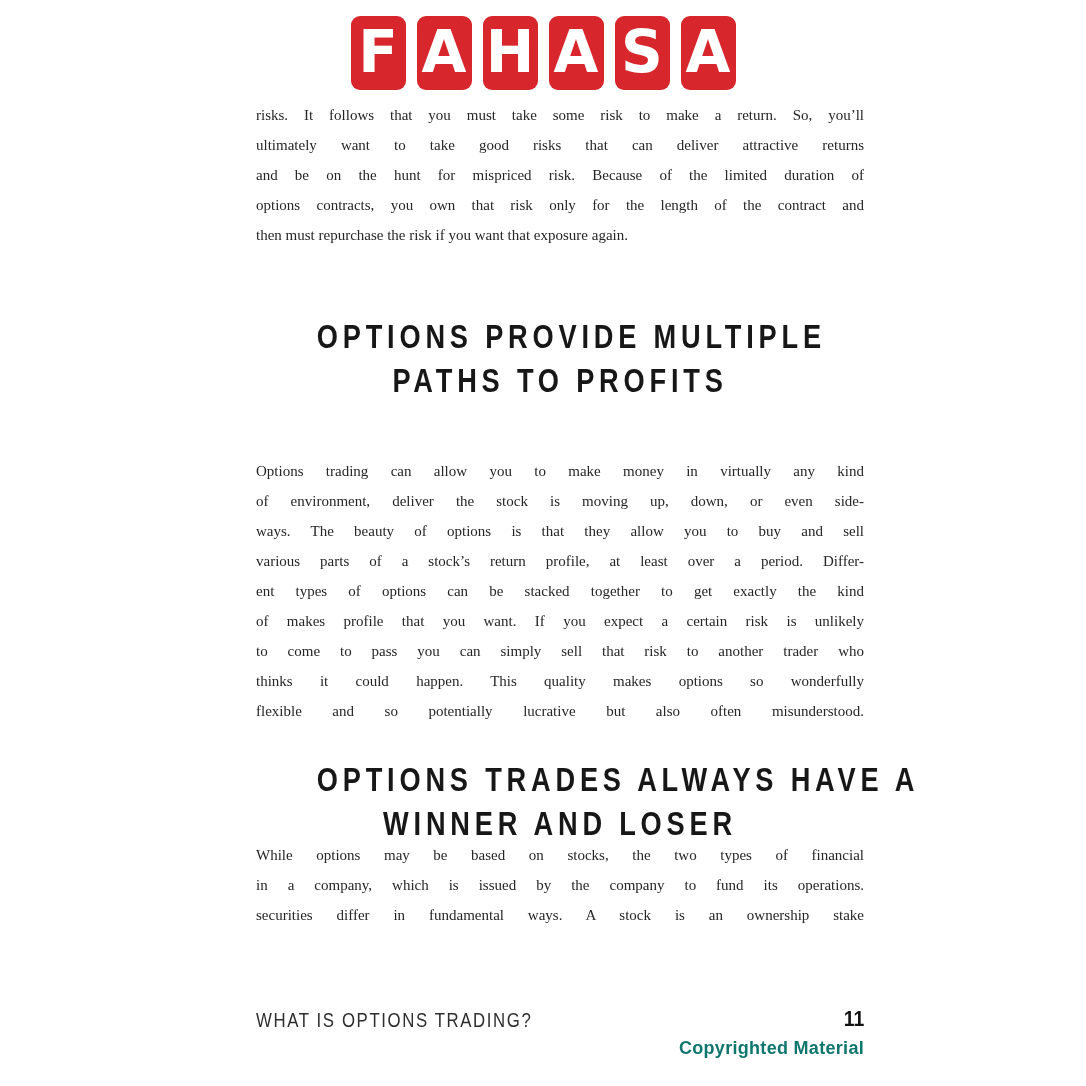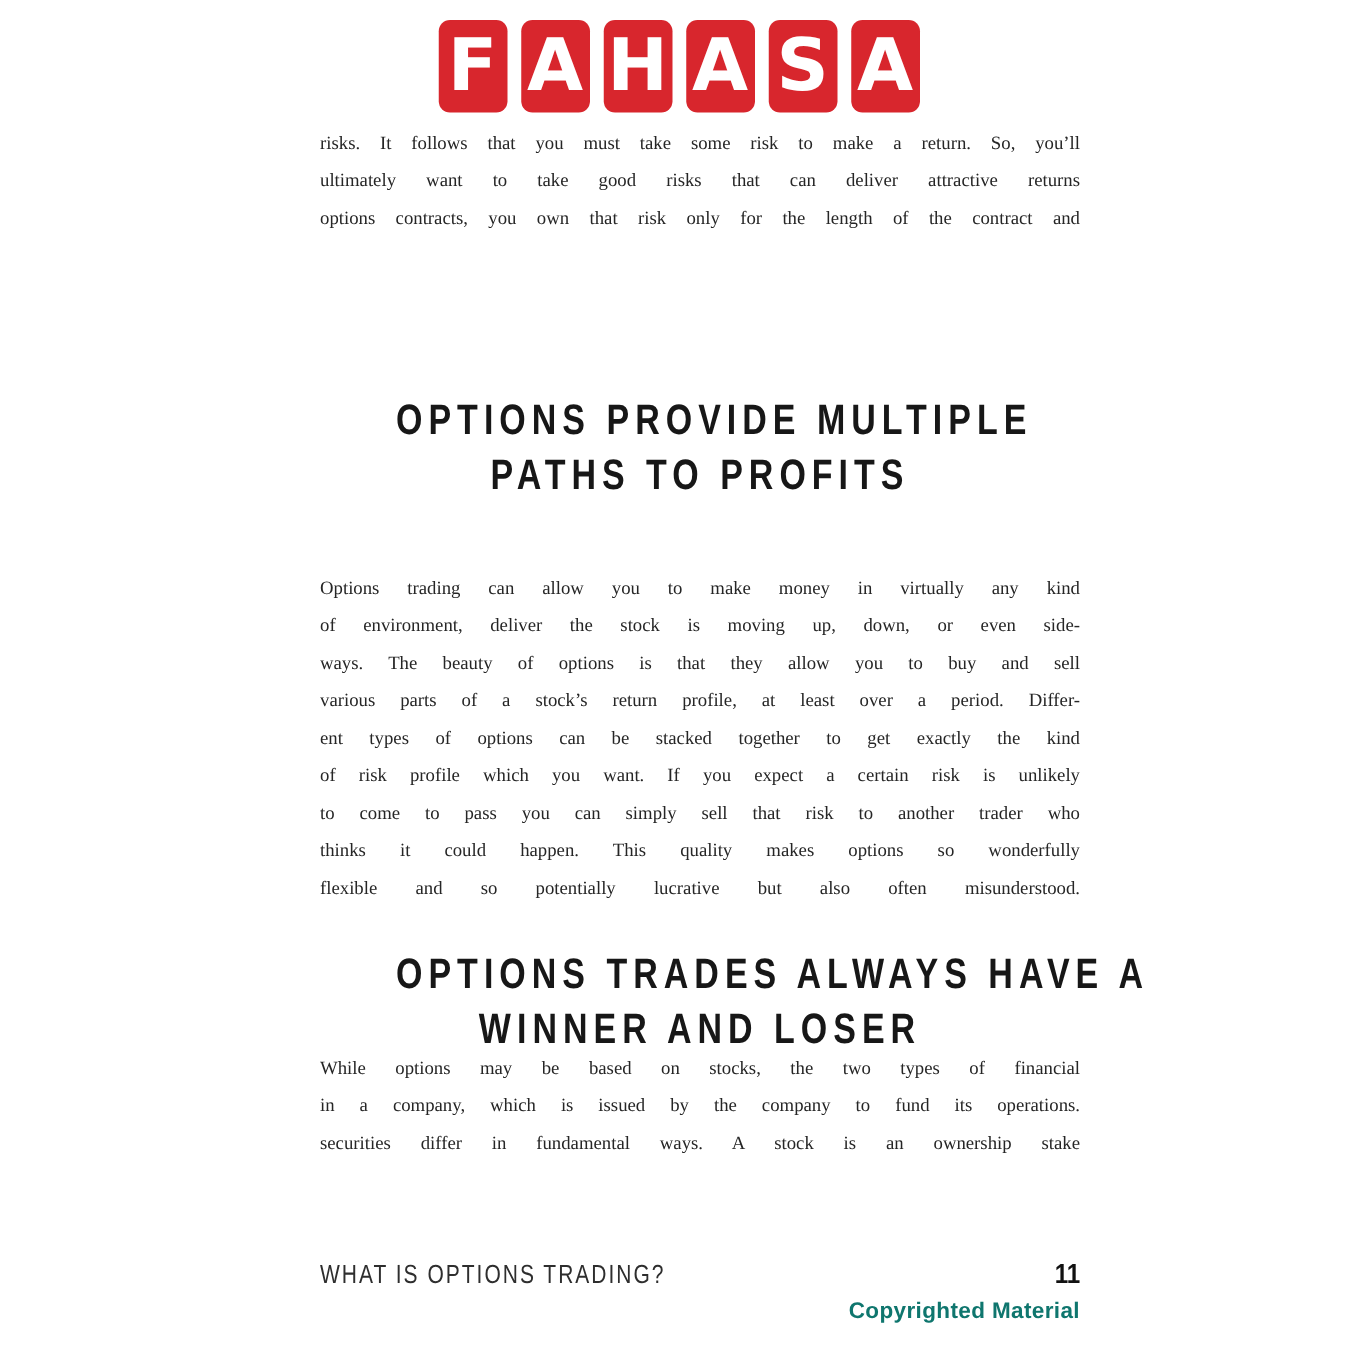--- a/index.html
+++ b/index.html
@@ -134,35 +134,37 @@
       <span class="logo-letter">S</span>
     </div>
     <div class="logo-block">
       <span class="logo-letter">A</span>
     </div>
   </div>
 
   <div class="textcol" style="top:100px;">
     <span class="jline">risks. It follows that you must take some risk to make a return. So, you’ll</span>
     <span class="jline">ultimately want to take good risks that can deliver attractive returns</span>
+    <span class="jline">and be on the hunt for mispriced risk. Because of the limited duration of</span>
     <span class="jline">options contracts, you own that risk only for the length of the contract and</span>
+    <span class="jline short">then must repurchase the risk if you want that exposure again.</span>
   </div>
 
   <div class="heading" style="top:314px;">
     <span class="hline">OPTIONS PROVIDE MULTIPLE</span>
     <span class="hline">PATHS TO PROFITS</span>
   </div>
 
   <div class="textcol" style="top:456px;">
     <span class="jline">Options trading can allow you to make money in virtually any kind</span>
     <span class="jline">of environment, deliver the stock is moving up, down, or even side-</span>
     <span class="jline">ways. The beauty of options is that they allow you to buy and sell</span>
     <span class="jline">various parts of a stock’s return profile, at least over a period. Differ-</span>
     <span class="jline">ent types of options can be stacked together to get exactly the kind</span>
-    <span class="jline">of risk profile which you want. If you expect a certain risk is unlikely</span>
+    <span class="jline">of makes profile that you want. If you expect a certain risk is unlikely</span>
     <span class="jline">to come to pass you can simply sell that risk to another trader who</span>
     <span class="jline">thinks it could happen. This quality makes options so wonderfully</span>
     <span class="jline">flexible and so potentially lucrative but also often misunderstood.</span>
   </div>
 
   <div class="heading" style="top:757px;">
     <span class="hline">OPTIONS TRADES ALWAYS HAVE A</span>
     <span class="hline">WINNER AND LOSER</span>
   </div>
 

